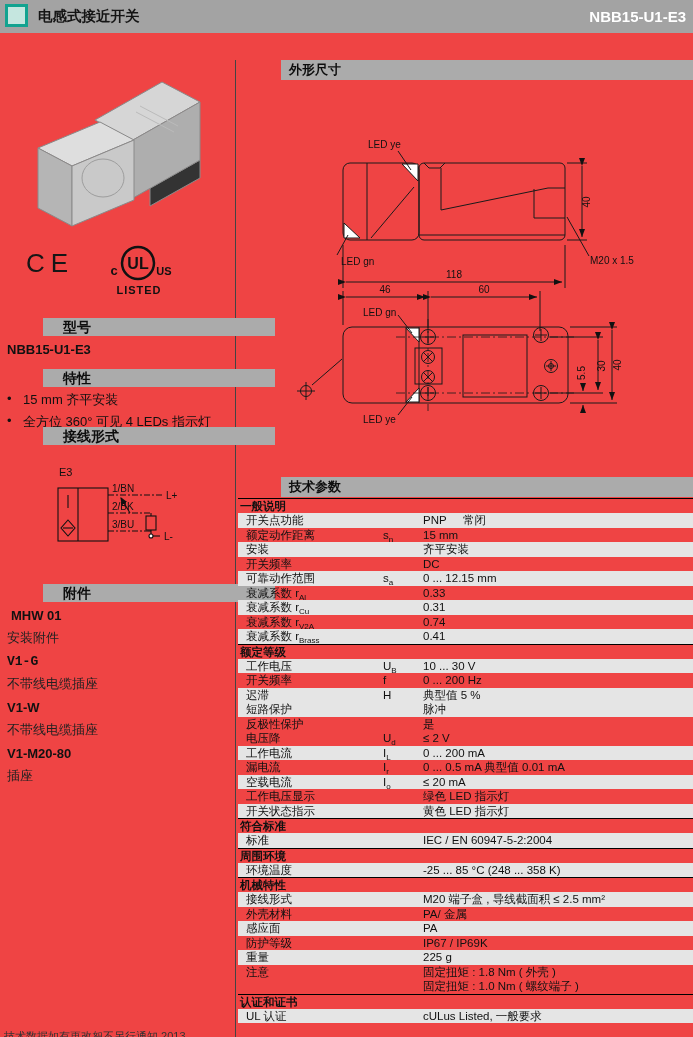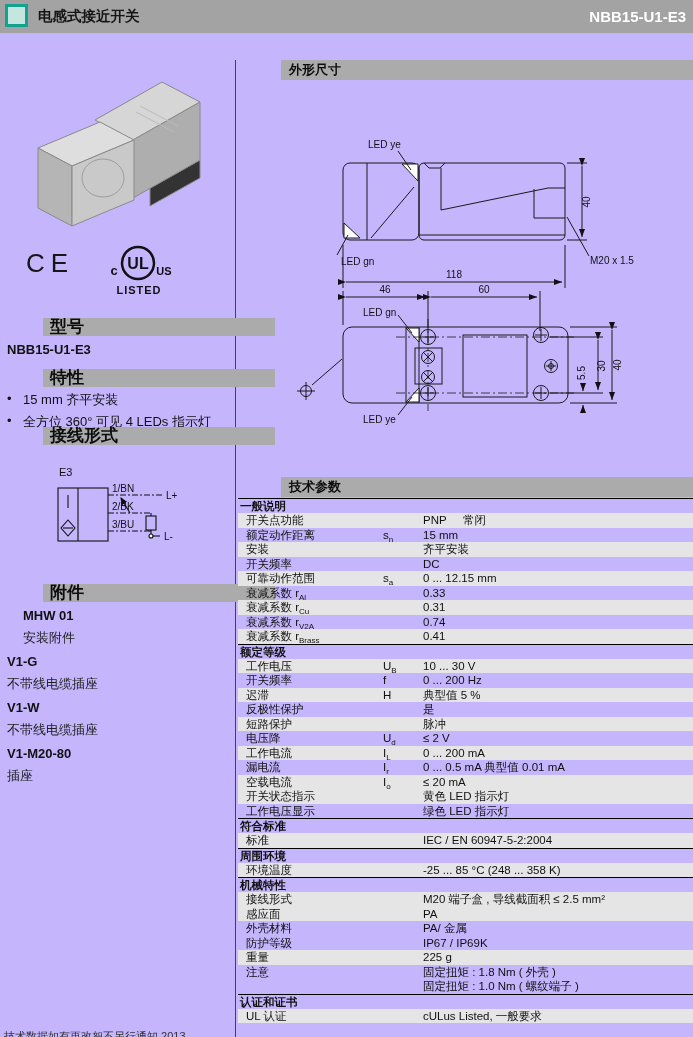--- a/index.html
+++ b/index.html
@@ -1,27 +1,27 @@
 <!DOCTYPE html>
 <html><head>
 <meta charset="utf-8">
 <style>
   html,body{margin:0;padding:0;background:#fff;}
-  .page{position:relative;width:693px;height:1037px;background:#c4b5fd;overflow:hidden;
+  .page{position:relative;width:693px;height:1037px;background:#ef4444;overflow:hidden;
         font-family:"Liberation Sans","DejaVu Sans",sans-serif;color:#111;}
   
   .topbar{position:absolute;left:0;top:0;width:693px;height:33px;background:#a3a3a3;}
   .topbar .sq{position:absolute;left:5px;top:4px;width:23px;height:23px;background:#c5e6df;border:3px solid #12a390;box-sizing:border-box;}
   .topbar .ttl{position:absolute;left:38px;top:0;height:33px;line-height:33px;font-size:14.5px;font-weight:bold;color:#151515;}
   .topbar .mdl{position:absolute;right:7px;top:0;height:33px;line-height:33px;font-size:15px;font-weight:bold;color:#fff;}
   
   .vdiv{position:absolute;left:235px;top:60px;width:1px;height:977px;background:#444;}
   
   .bar{background:#ababab;font-weight:bold;color:#0d0d0d;box-sizing:border-box;position:absolute;margin-left:43px;}
-  .lbar{left:0;width:232px;height:18px;font-size:17px;line-height:18px;padding-left:7px;}
+  .lbar{left:0;width:232px;height:18px;font-size:14px;line-height:18px;padding-left:20px;}
   .rbar{left:238px;width:455px;height:20px;font-size:13px;line-height:20px;padding-left:8px;}
   
   .ltext{position:absolute;left:7px;font-size:13px;}
   .bold{font-weight:bold;}
   .bullets{position:absolute;left:7px;width:220px;font-size:13px;}
   .bullets .bl{margin-bottom:4px;display:flex;}
   .bullets .dot{width:16px;}
   .acc-name{font-weight:bold;font-size:13px;}
   .acc-desc{font-size:13px;color:#222;}
   .ce{position:absolute;left:26px;top:248px;font-size:26px;letter-spacing:6px;color:#161616;}
@@ -121,23 +121,23 @@
       <text x="82" y="30">1/BN</text>
       <text x="82" y="48">2/BK</text>
       <text x="82" y="66">3/BU</text>
       <text x="136" y="37">L+</text>
       <text x="134" y="78">L-</text>
     </g>
   </svg>
 
   <div class="bar lbar" style="top:584px">附件</div>
   <div class="ltext" style="top:603px;width:220px">
-      <div class="acc-name" style="margin: 5px 16px 6px;">MHW 01</div>
-      <div class="acc-desc" style="margin: 0px 16px 7px;">安装附件</div>
-      <div class="acc-name" style="margin: 5px 0px 6px;">V1-G</div>
+      <div class="acc-name" style="margin: 5px 4px 6px;">MHW 01</div>
+      <div class="acc-desc" style="margin: 0px 0px 7px;">安装附件</div>
+      <div class="acc-name" style="margin: 5px 0px 6px; font-family: Liberation Mono, monospace;">V1-G</div>
       <div class="acc-desc" style="margin: 0px 0px 7px;">不带线电缆插座</div>
       <div class="acc-name" style="margin: 5px 0px 6px;">V1-W</div>
       <div class="acc-desc" style="margin: 0px 0px 7px;">不带线电缆插座</div>
       <div class="acc-name" style="margin: 5px 0px 6px;">V1-M20-80</div>
       <div class="acc-desc" style="margin: 0px 0px 7px;">插座</div>
     </div>
 
   <div class="bar rbar" style="top:60px">外形尺寸</div>
   <svg style="left:238px;top:85px" width="455" height="390" viewBox="0 0 455 390">
     <defs>
@@ -321,30 +321,30 @@
           <div>0 ... 200 Hz</div>
         </span>
       </div>
       <div class="trow gray">
         <span class="tlabel">迟滞</span>
         <span class="tsym">H</span>
         <span class="tval">
           <div>典型值 5 %</div>
         </span>
       </div>
+      <div class="trow gray">
+        <span class="tlabel">短路保护</span>
+        <span class="tval">
+          <div>脉冲</div>
+        </span>
+      </div>
       <div class="trow">
         <span class="tlabel">反极性保护</span>
         <span class="tval">
           <div>是</div>
-        </span>
-      </div>
-      <div class="trow gray">
-        <span class="tlabel">短路保护</span>
-        <span class="tval">
-          <div>脉冲</div>
         </span>
       </div>
       <div class="trow">
         <span class="tlabel">电压降</span>
         <span class="tsym">U<sub>d</sub></span>
         <span class="tval">
           <div>≤ 2 V</div>
         </span>
       </div>
       <div class="trow gray">
@@ -361,32 +361,32 @@
           <div>0 ... 0.5 mA 典型值 0.01 mA</div>
         </span>
       </div>
       <div class="trow gray">
         <span class="tlabel">空载电流</span>
         <span class="tsym">I<sub>o</sub></span>
         <span class="tval">
           <div>≤ 20 mA</div>
         </span>
       </div>
+      <div class="trow">
+        <span class="tlabel">工作电压显示</span>
+        <span class="tval">
+          <div>绿色 LED 指示灯</div>
+        </span>
+      </div>
       <div class="trow gray">
         <span class="tlabel">开关状态指示</span>
         <span class="tval">
           <div>黄色 LED 指示灯</div>
         </span>
       </div>
-      <div class="trow">
-        <span class="tlabel">工作电压显示</span>
-        <span class="tval">
-          <div>绿色 LED 指示灯</div>
-        </span>
-      </div>
       <div class="tgroup">符合标准</div>
       <div class="trow gray">
         <span class="tlabel">标准</span>
         <span class="tval">
           <div>IEC / EN 60947-5-2:2004</div>
         </span>
       </div>
       <div class="tgroup">周围环境</div>
       <div class="trow gray">
         <span class="tlabel">环境温度</span>
@@ -394,30 +394,30 @@
           <div>-25 ... 85 °C (248 ... 358 K)</div>
         </span>
       </div>
       <div class="tgroup">机械特性</div>
       <div class="trow gray">
         <span class="tlabel">接线形式</span>
         <span class="tval">
           <div>M20 端子盒 , 导线截面积 ≤ 2.5 mm²</div>
         </span>
       </div>
+      <div class="trow">
+        <span class="tlabel">外壳材料</span>
+        <span class="tval">
+          <div>PA/ 金属</div>
+        </span>
+      </div>
       <div class="trow gray">
         <span class="tlabel">感应面</span>
         <span class="tval">
           <div>PA</div>
-        </span>
-      </div>
-      <div class="trow">
-        <span class="tlabel">外壳材料</span>
-        <span class="tval">
-          <div>PA/ 金属</div>
         </span>
       </div>
       <div class="trow">
         <span class="tlabel">防护等级</span>
         <span class="tval">
           <div>IP67 / IP69K</div>
         </span>
       </div>
       <div class="trow gray">
         <span class="tlabel">重量</span>

